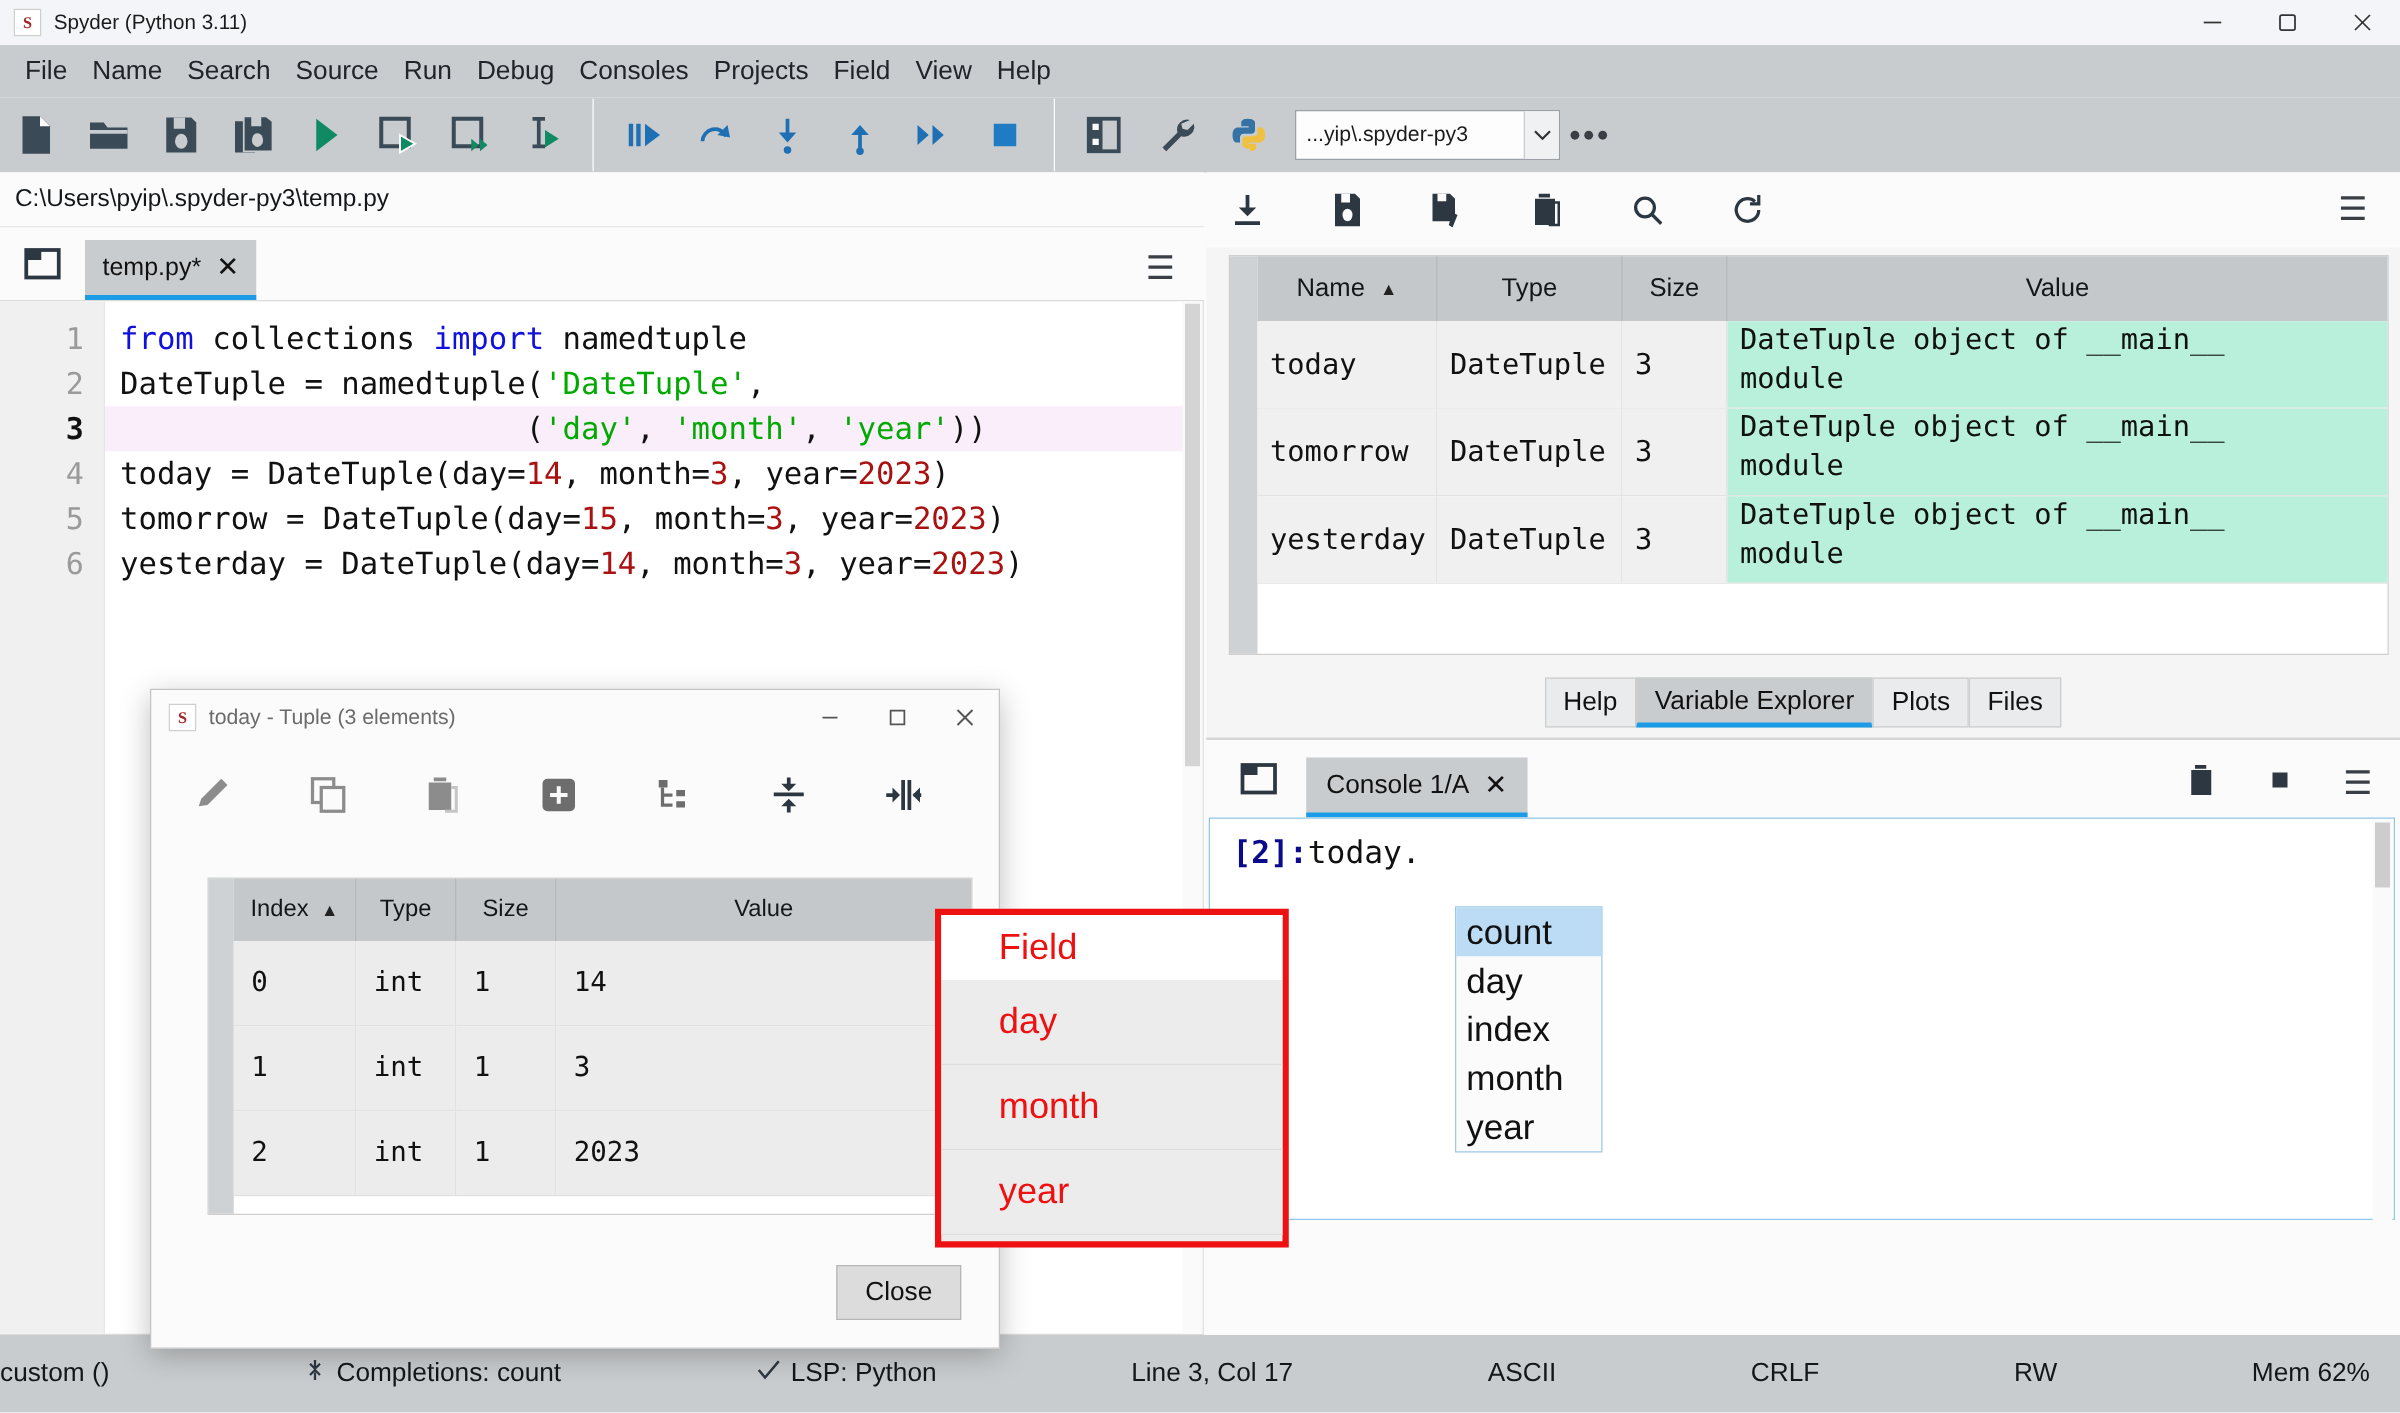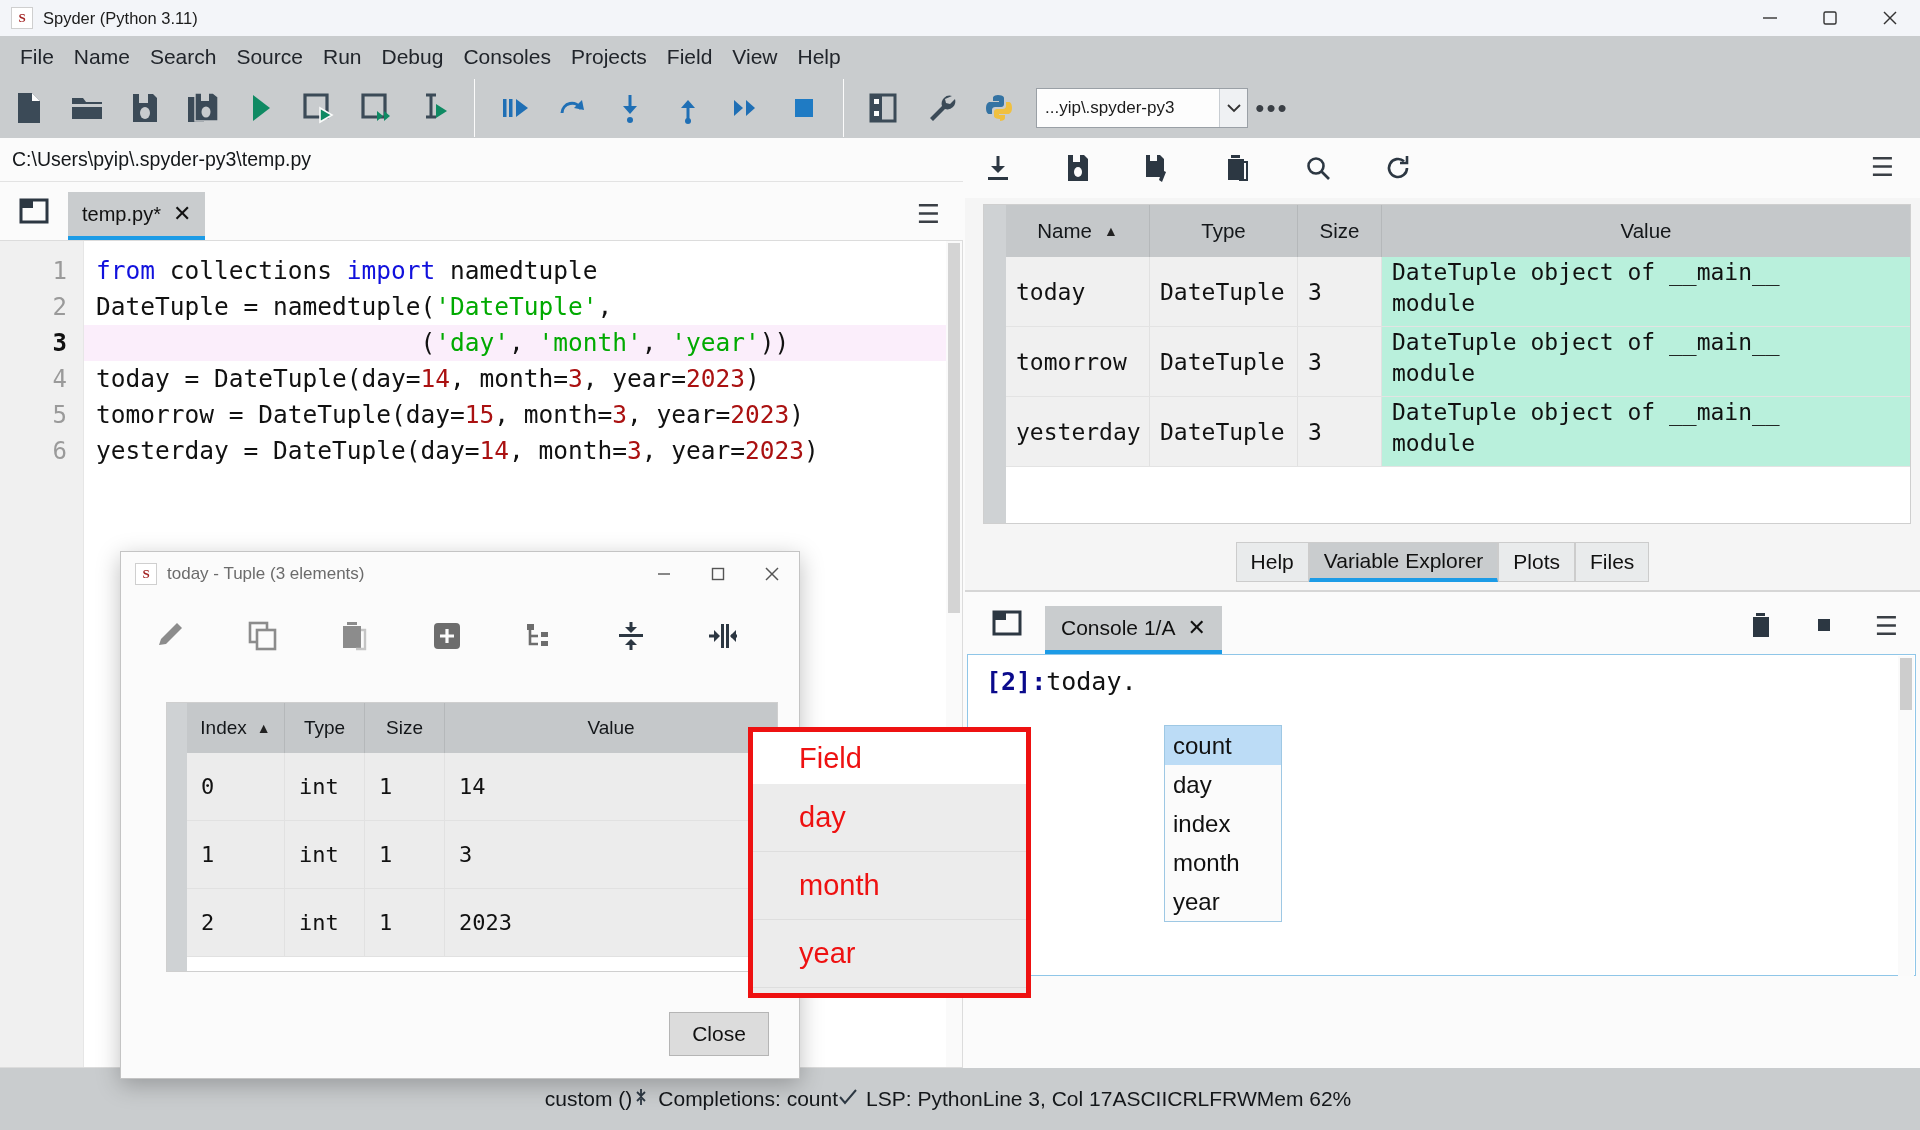--- a/index.html
+++ b/index.html
@@ -185,32 +185,32 @@
   }
   .con-prompt { color: #0a0a8c; font-weight: bold; }
   .con-scroll { position: absolute; right: 1px; top: 1px; width: 16px; height: 320px; background: #fafafa; }
   .con-scroll-thumb { position: absolute; top: 2px; left: 2px; width: 12px; height: 52px; background: #cdcdcd; }
 
   .autocomplete {
     position: absolute; left: 196px; top: 70px; width: 118px;
     background: #fbfbfb; border: 1px solid #9ec8e4; z-index: 40;
   }
   .ac-item { height: 39px; display: flex; align-items: center; padding-left: 8px;
-    font-size: 24px; font-family: "Liberation Sans", sans-serif; color: #111; }
+    font-size: 28px; font-family: "Liberation Sans", sans-serif; color: #111; }
   .ac-item.sel { background: #bcdcf6; }
 
   .con-tabs {
     position: absolute; left: 0; top: 392px; width: 955px; height: 48px;
     display: flex; justify-content: center; align-items: flex-end;
   }
 
   
   .statusbar {
     position: absolute; left: 0; bottom: 0; width: 1920px; height: 62px;
-    background: #c9ccce; display: flex; align-items: center; justify-content: center;
+    background: #c9ccce; display: flex; align-items: center; justify-content: space-between;
     padding-right: 24px;
   }
   .st { font-size: 21px; color: #14171a; display: flex; align-items: center; gap: 8px; }
 
   
   .dialog {
     position: absolute; left: 120px; top: 551px; width: 680px; height: 528px;
     background: #fbfbfb; border: 1px solid #c4c4c4; box-shadow: 0 6px 22px rgba(0,0,0,.25);
     z-index: 50;
   }

